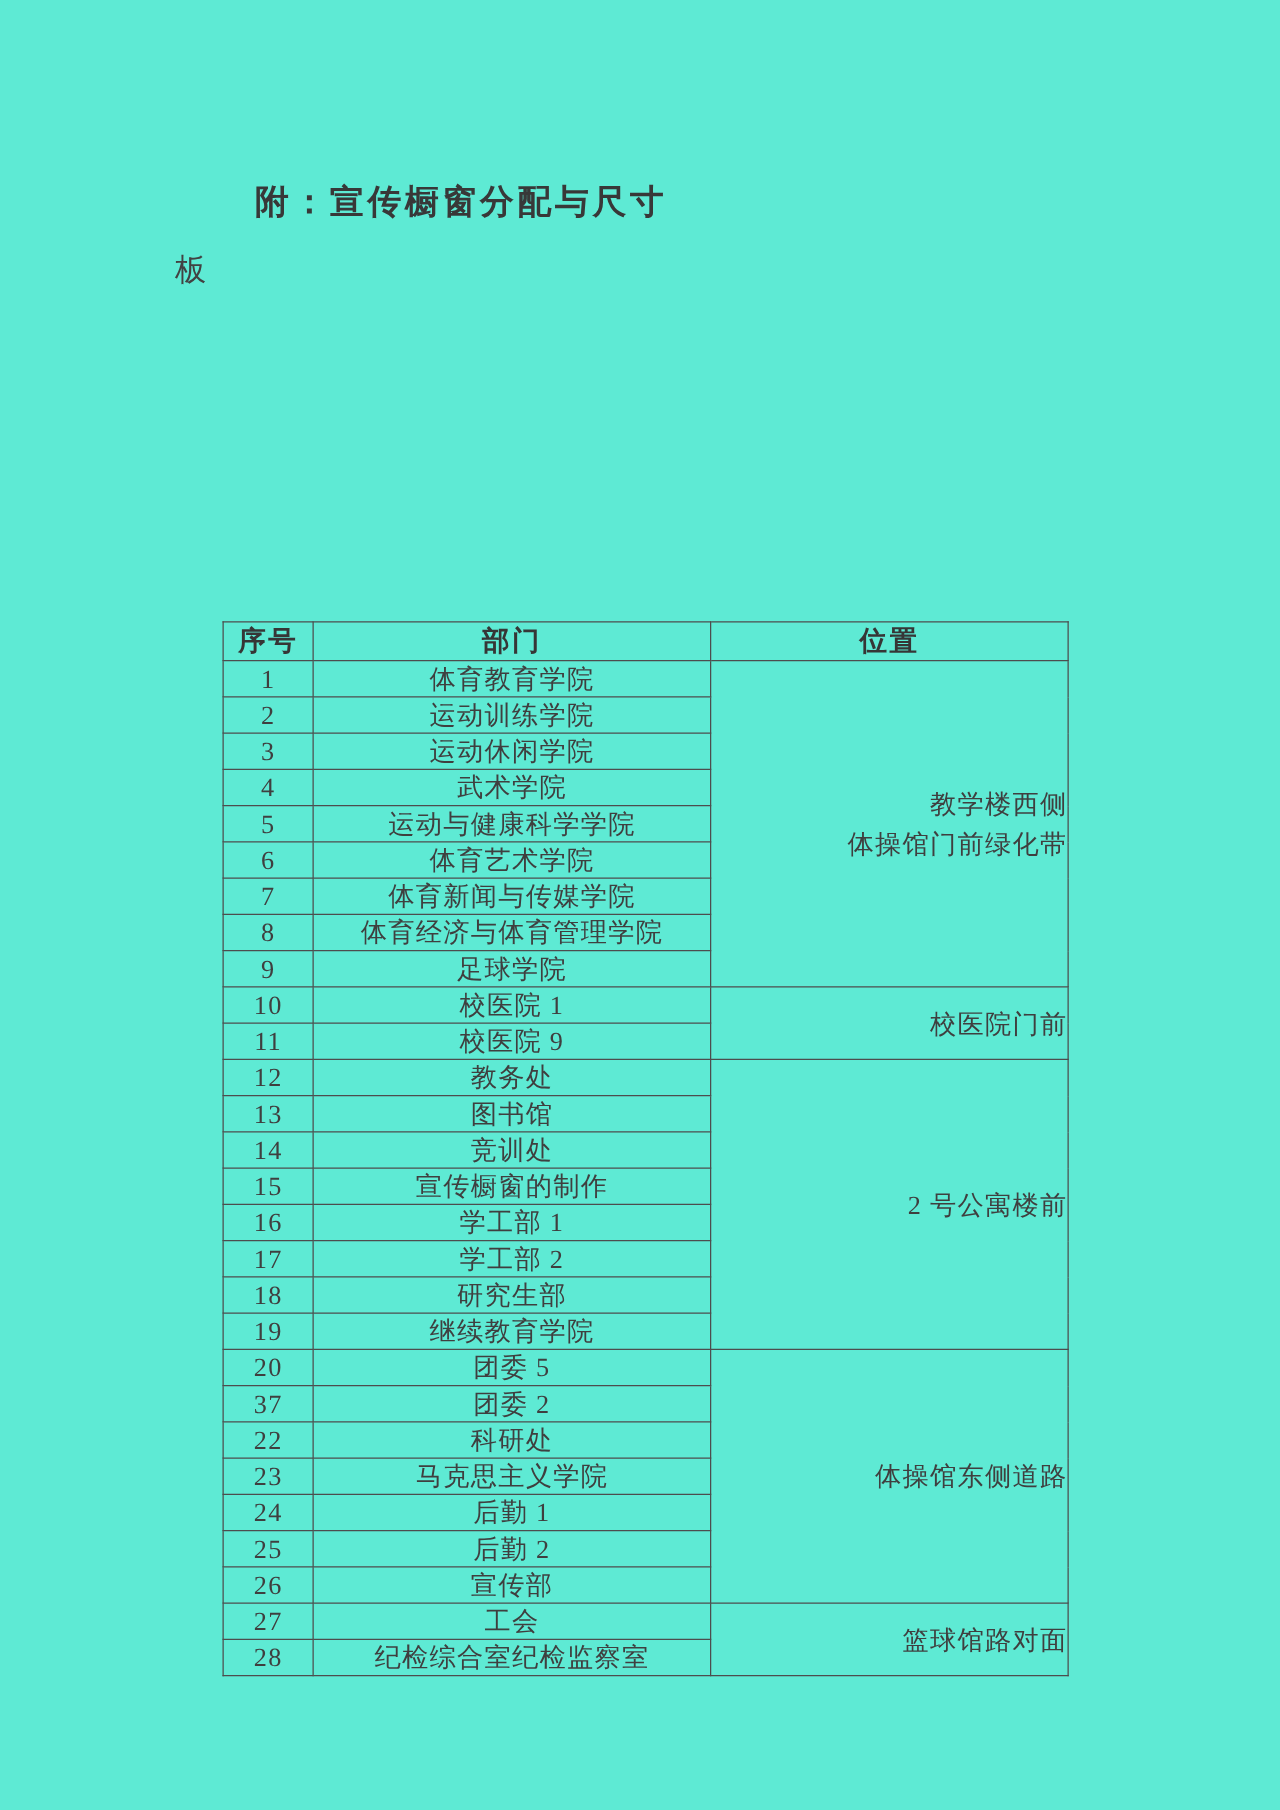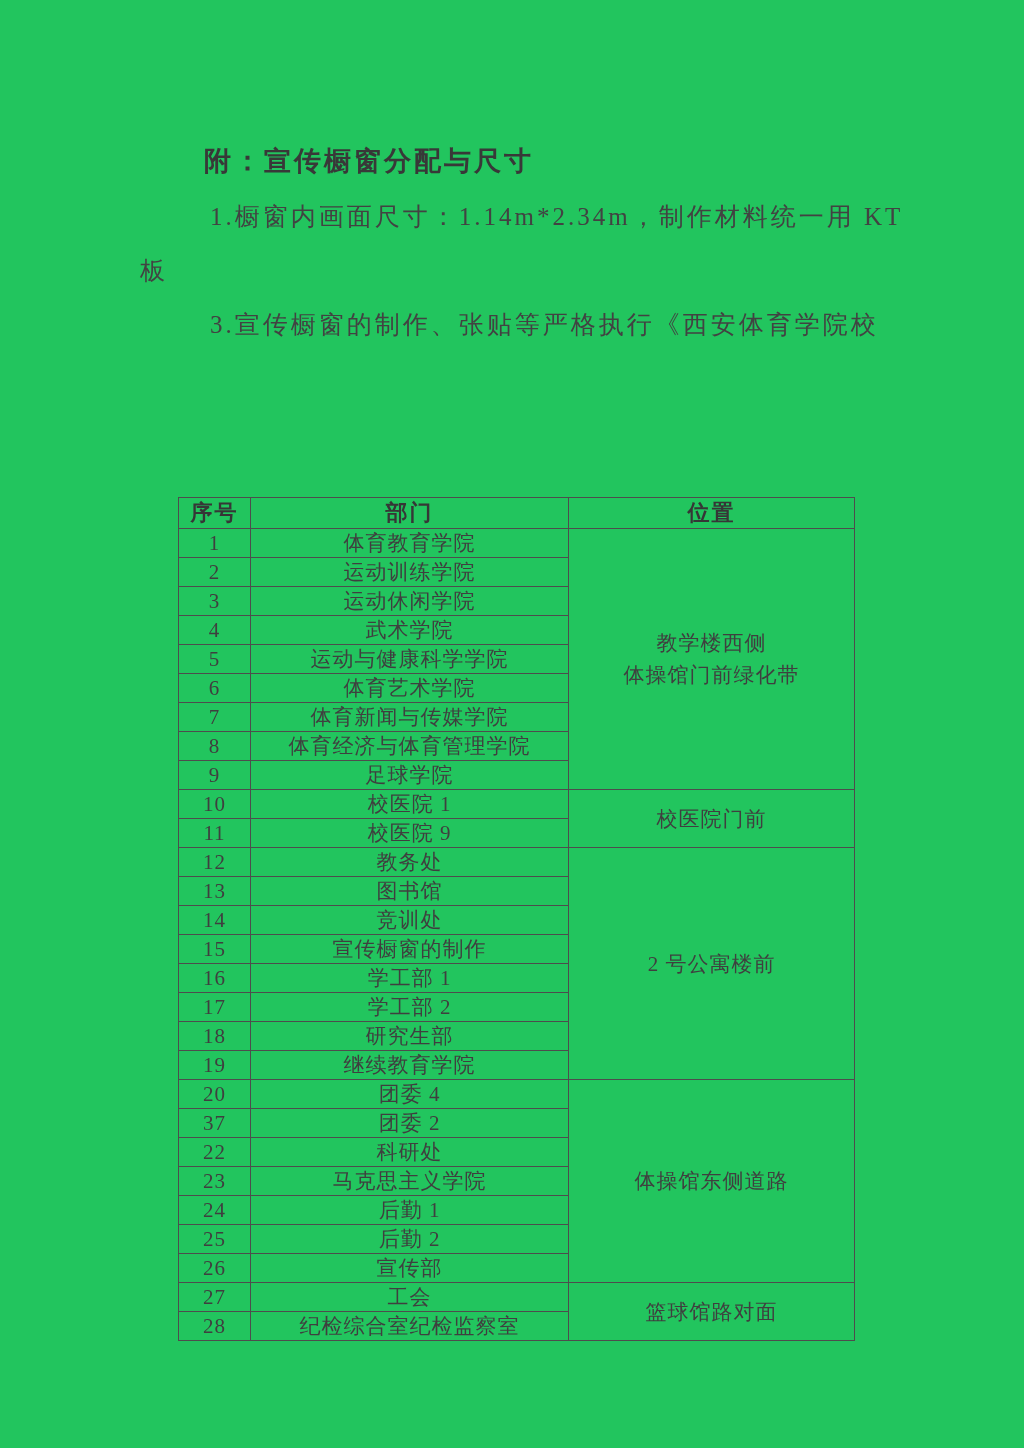--- a/index.html
+++ b/index.html
@@ -1,21 +1,21 @@
 <!DOCTYPE html>
 <html><head>
 <meta charset="utf-8">
 <style>
   * { margin: 0; padding: 0; box-sizing: border-box; }
   html, body { background: #e8e8e8; }
   .page {
     position: relative;
     width: 1024px;
     height: 1448px;
-    background: #22c55e;
+    background: #5eead4;
     overflow: hidden;
     font-family: "Liberation Serif", "DejaVu Serif", serif;
     color: #3f3f3f;
   }
   .doc {
     position: absolute;
     left: 140px;
     top: 132px;
     width: 742px;
   }
@@ -59,33 +59,31 @@
   table.assignment th {
     height: 26px;
     font-size: 22px;
     font-weight: bold;
     letter-spacing: 2px;
     color: #363636;
   }
   table.assignment td { height: 26px; font-size: 21px; letter-spacing: 1px; }
   td.cell-no { font-size: 20px; }
   td.cell-loc { font-size: 21px; letter-spacing: 1.5px; }
-  td.cell-loc .loc-line { display: block; line-height: 32px; }
+  td.cell-loc .loc-line { display: block; line-height: 32px; text-align: right; }
 </style>
 </head>
 <body>
 
 <div class="page">
 
   <div class="doc">
     <div class="doc-title">附：宣传橱窗分配与尺寸</div>
     <div id="paragraphs">
-        <div class="para-line indent">1.橱窗内画面尺寸：1.14m*2.34m，制作材料统一用 KT</div>
         <div class="para-line">板</div>
-        <div class="para-line indent">3.宣传橱窗的制作、张贴等严格执行《西安体育学院校</div>
       </div>
   </div>
 
   <table class="assignment">
     <colgroup>
       <col class="c-no">
         <col class="c-dept">
         <col class="c-loc">
     </colgroup>
     <thead>
@@ -177,21 +175,21 @@
         <tr>
           <td class="cell-no">18</td>
           <td class="cell-dept">研究生部</td>
         </tr>
         <tr>
           <td class="cell-no">19</td>
           <td class="cell-dept">继续教育学院</td>
         </tr>
         <tr>
           <td class="cell-no">20</td>
-          <td class="cell-dept">团委 4</td>
+          <td class="cell-dept">团委 5</td>
           <td class="cell-loc" rowspan="7">
             <span class="loc-line">体操馆东侧道路</span>
           </td>
         </tr>
         <tr>
           <td class="cell-no">37</td>
           <td class="cell-dept">团委 2</td>
         </tr>
         <tr>
           <td class="cell-no">22</td>

